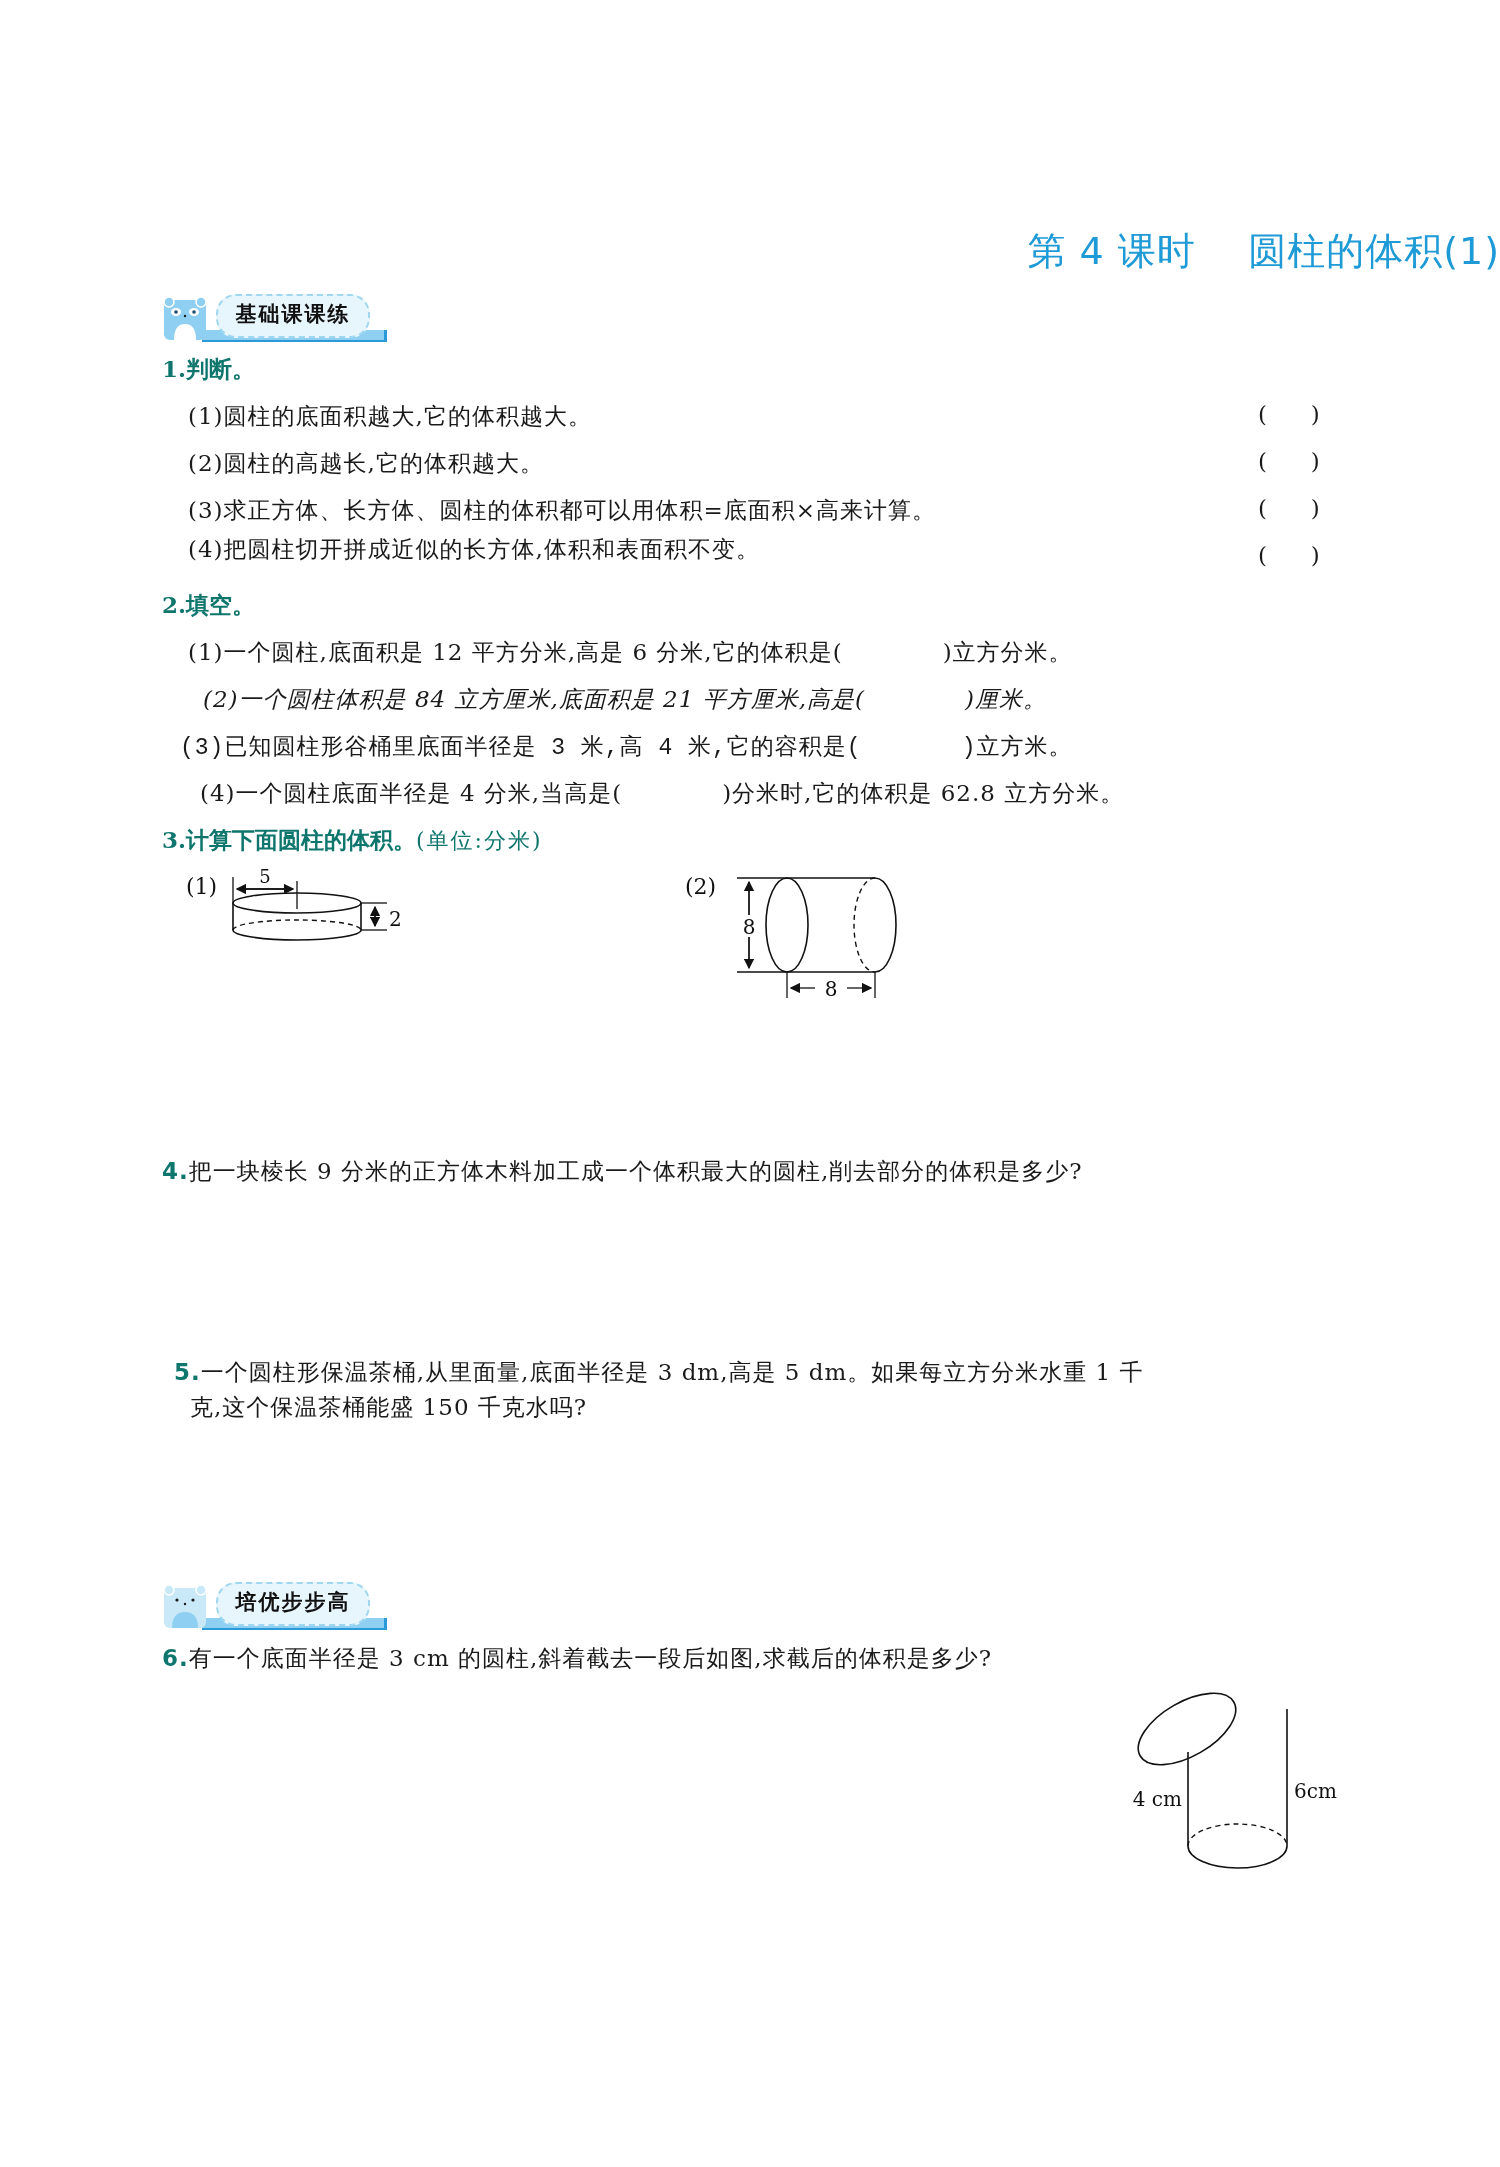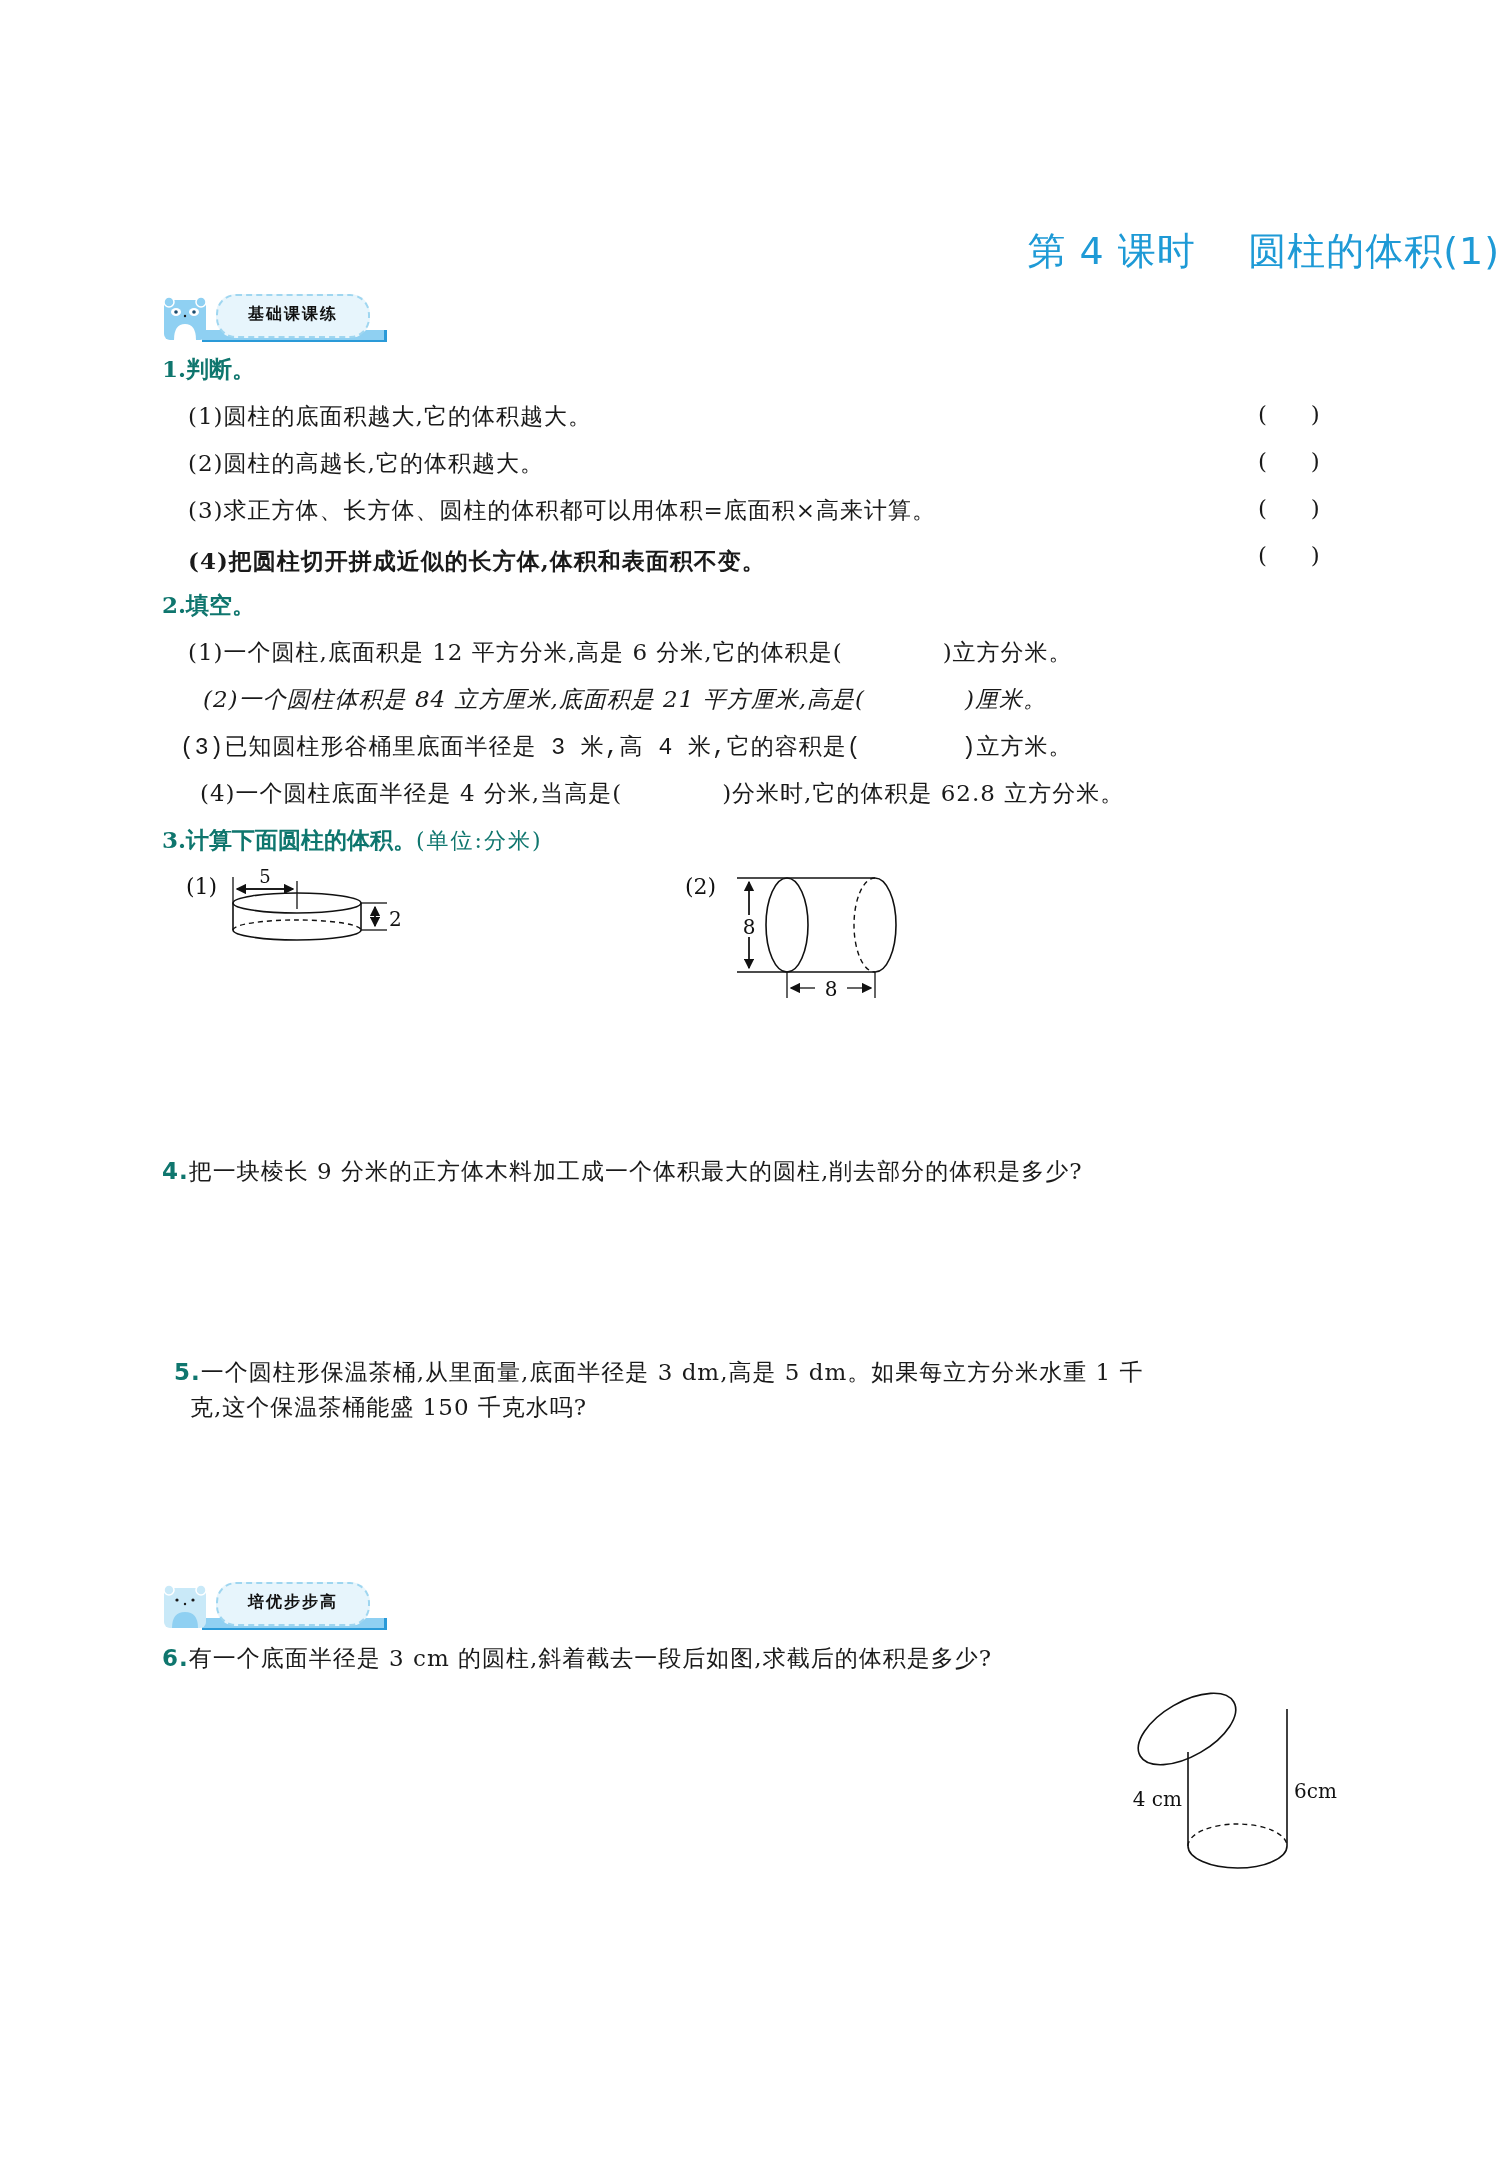--- a/index.html
+++ b/index.html
@@ -40,21 +40,21 @@
     .section-banner .cloud {
       position: absolute; left: 54px; top: 2px; width: 150px; height: 40px;
       background: #e7f5fc;
       border: 2px dashed #9fd6f0;
       border-radius: 20px;
     }
     .section-banner .label {
       position: absolute; left: 56px; top: 4px; width: 150px; height: 36px;
       line-height: 36px; text-align: center;
       font-family: "DejaVu Sans", "Liberation Sans", sans-serif;
-      font-weight: bold; font-size: 16px; color: #111;
+      font-weight: bold; font-size: 21px; color: #111;
       letter-spacing: 2px;
     }
 
     .q-head {
       font-family: "DejaVu Sans", "Liberation Sans", sans-serif;
       font-size: 23px; font-weight: bold; color: #0f766e;
       white-space: nowrap;
     }
     .q-head .num { font-family: "DejaVu Serif", "Liberation Serif", serif; }
     .q-head .note {
@@ -107,21 +107,21 @@
 
 <div class="abs line" style="left:188px; top:401px;">(1)圆柱的底面积越大,它的体积越大。</div>
 <div class="abs bracket" style="left:1258px; top:401px;">(      )</div>
 
 <div class="abs line" style="left:188px; top:448px;">(2)圆柱的高越长,它的体积越大。</div>
 <div class="abs bracket" style="left:1258px; top:448px;">(      )</div>
 
 <div class="abs line" style="left:188px; top:495px;">(3)求正方体、长方体、圆柱的体积都可以用体积=底面积×高来计算。</div>
 <div class="abs bracket" style="left:1258px; top:495px;">(      )</div>
 
-<div class="abs line" style="left:188px; top:546px;font-weight:bold;">(4)把圆柱切开拼成近似的长方体,体积和表面积不变。</div>
+<div class="abs line" style="left:188px; top:534px;">(4)把圆柱切开拼成近似的长方体,体积和表面积不变。</div>
 <div class="abs bracket" style="left:1258px; top:542px;">(      )</div>
 
 <div class="abs q-head" style="left:162px; top:590px;">
   <span class="num">2.</span><span>填空。</span>
 </div>
 
 <div class="abs line" style="left:188px; top:637px;">
   <span>(1)一个圆柱,底面积是 12 平方分米,高是 6 分米,它的体积是(</span><span class="blank"></span><span>)立方分米。</span>
 </div>
 <div class="abs line" style="left:203px; top:684px;font-style:italic;">

